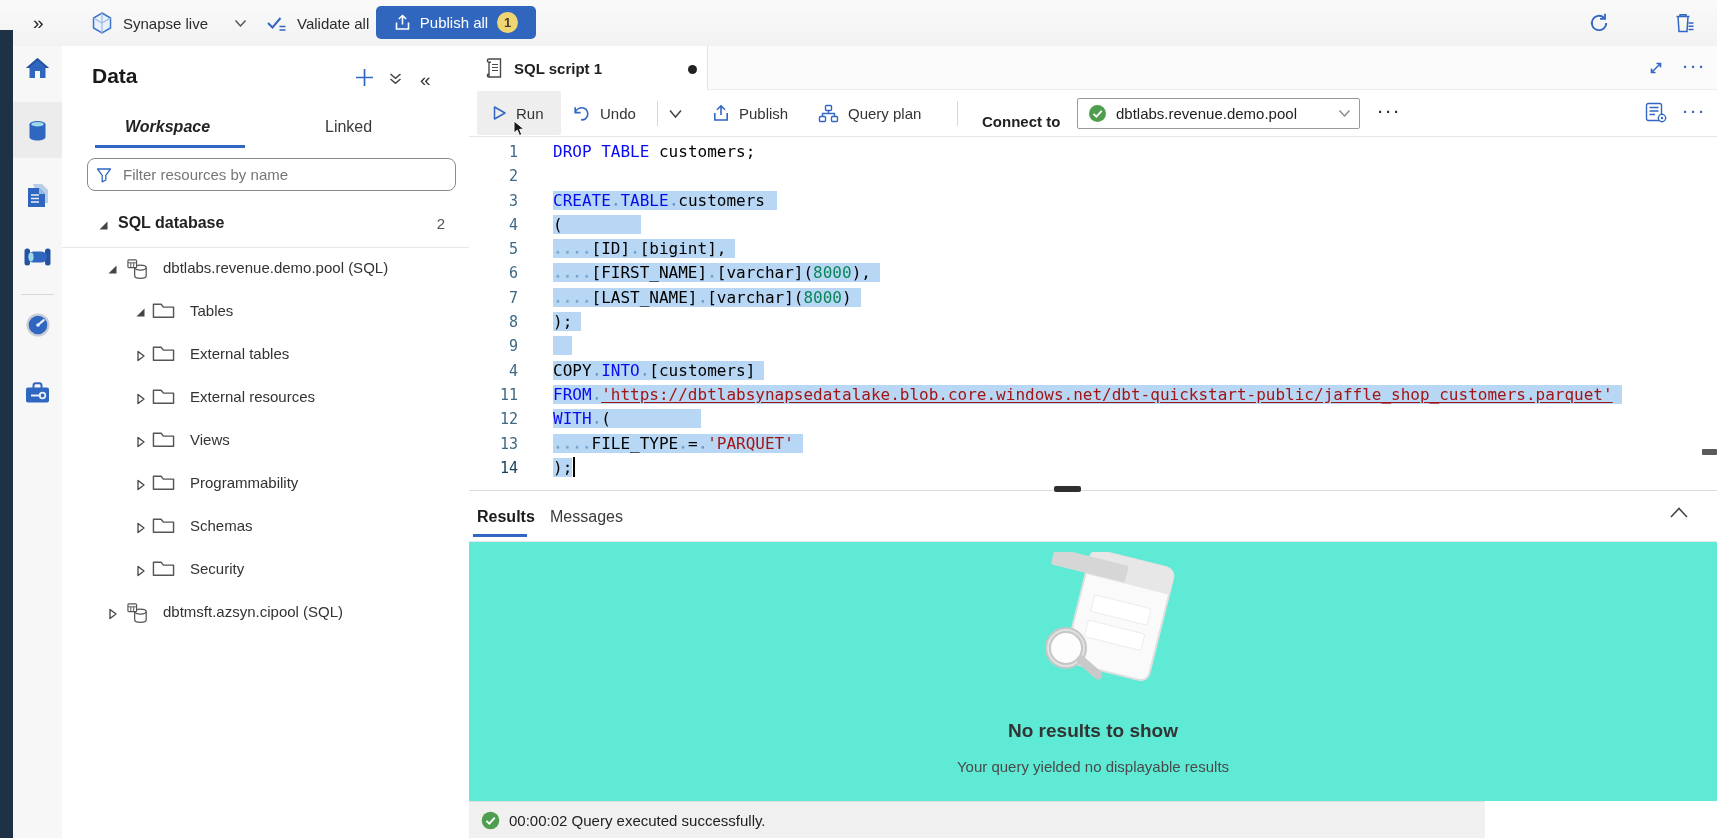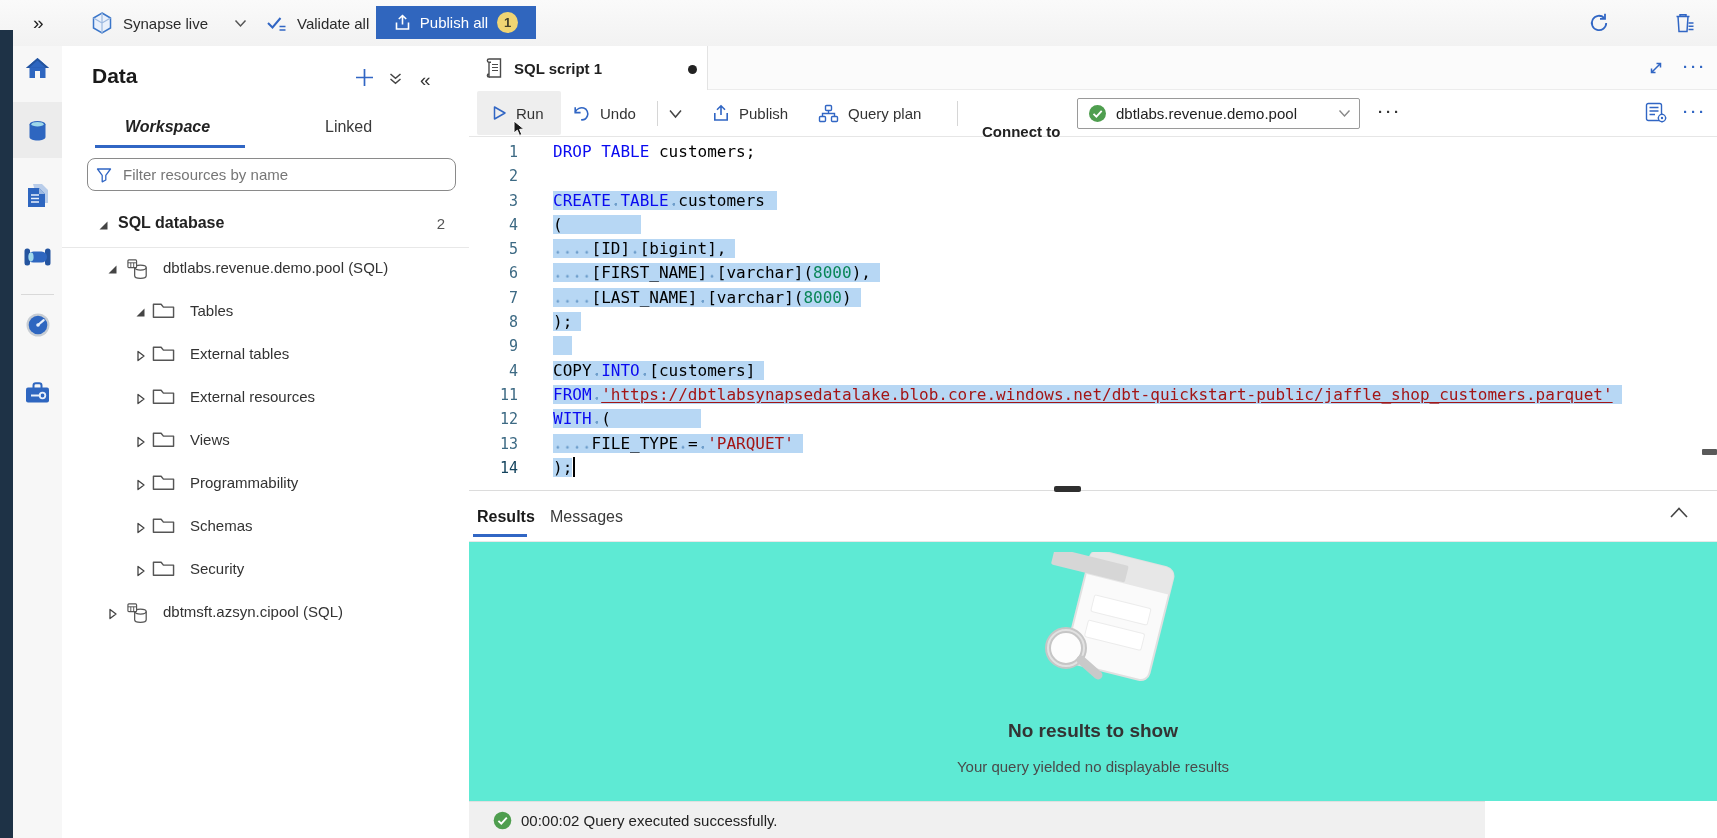--- a/index.html
+++ b/index.html
@@ -8,21 +8,21 @@
   .abs{position:absolute;}
   svg{display:block;}
   .blue{color:var(--icon,#3166c4);}
   .dots{font-weight:bold;letter-spacing:3px;font-size:15px;}
 
   
   #topbar{left:0;top:0;width:1717px;height:46px;background:linear-gradient(#fafafa,#f2f2f2);
           border-bottom:1px solid #e2e2e2;}
   .tb-group{position:absolute;top:0;height:46px;display:flex;align-items:center;gap:9px;font-size:15px;color:#2b2b2b;}
   #publish-all{position:absolute;left:376px;top:6px;width:160px;height:33px;background:var(--publish_button,#3066be);
-               border:none;border-radius:0;display:flex;align-items:center;justify-content:center;gap:9px;
+               border:none;border-radius:5px;display:flex;align-items:center;justify-content:center;gap:9px;
                color:#fff;font-size:15px;font-family:inherit;cursor:pointer;}
   #publish-badge{width:21px;height:21px;border-radius:50%;background:var(--badge,#f0d573);color:#45412a;
                  font-size:13px;font-weight:bold;display:flex;align-items:center;justify-content:center;}
   .tb-right{position:absolute;top:12px;width:22px;height:22px;}
 
   
   #dark-edge{left:0;top:30px;width:13px;height:808px;background:var(--dark_edge,#1e3246);}
   #rail{left:13px;top:46px;width:49px;height:792px;background:#f7f7f7;border-right:1px solid #e9e9e9;}
   .rail-item{position:absolute;left:0;width:49px;height:50px;display:flex;align-items:center;justify-content:center;}
   .rail-sel{position:absolute;left:0;top:56px;width:49px;height:56px;background:#ececec;}
@@ -53,21 +53,21 @@
   #doc-tab{position:absolute;left:0;top:0;height:44px;width:239px;background:#fff;border-right:1px solid #e3e3e3;
            display:flex;align-items:center;gap:11px;padding-left:14px;box-sizing:border-box;cursor:pointer;}
   #doc-tab .title{font-size:15px;font-weight:bold;color:#1f1f1f;}
   #dirty-dot{position:absolute;left:219px;top:19px;width:9px;height:9px;border-radius:50%;background:#222;}
   .row-icon{position:absolute;cursor:pointer;}
 
   #toolbar{position:absolute;left:0;top:44px;width:1248px;height:47px;background:#fff;border-bottom:1px solid #e6e6e6;box-sizing:border-box;}
   .tbtn{position:absolute;top:0;height:46px;display:flex;align-items:center;gap:9px;font-size:15px;color:#333;cursor:pointer;}
   #run-btn{left:8px;width:84px;padding-left:15px;box-sizing:border-box;background:#eeeeee;border-radius:2px;height:44px;top:1px;}
   .tsep{position:absolute;top:11px;width:1px;height:25px;background:#d6d6d6;}
-  #connect-label{position:absolute;left:513px;top:18px;height:46px;display:flex;align-items:center;font-size:15px;font-weight:bold;color:#222;}
+  #connect-label{position:absolute;left:513px;top:8px;height:46px;display:flex;align-items:center;font-size:15px;font-weight:bold;color:#222;}
   #pool-select{position:absolute;left:608px;top:8px;width:283px;height:31px;border:1px solid #9a9a9a;border-radius:2px;
                background:#fff;display:flex;align-items:center;gap:9px;padding:0 8px 0 10px;box-sizing:border-box;cursor:pointer;}
   #pool-select .val{flex:1;font-size:15px;color:#222;white-space:nowrap;overflow:hidden;}
 
   
   #editor{position:absolute;left:0;top:91px;width:1248px;height:353px;background:#fff;overflow:hidden;}
   #gutter{position:absolute;left:0;top:3px;width:49px;text-align:right;
           font-family:"DejaVu Sans Mono",monospace;font-size:15px;color:#3d6a84;}
   #gutter div{height:24.3px;line-height:24.3px;}
   #gutter div.active{color:#14445e;}
@@ -93,21 +93,21 @@
   #rtab-results{left:8px;font-weight:bold;color:#1a1a1a;}
   #rtab-underline{position:absolute;left:4px;top:42px;width:54px;height:3px;background:var(--accent,#3166c4);}
   #collapse-results{position:absolute;left:1200px;top:14px;cursor:pointer;}
   #results-body{position:absolute;left:0;top:496px;width:1248px;height:259px;background:#5eead4;}
   #empty-title{position:absolute;left:0;top:178px;width:1248px;text-align:center;font-size:19px;font-weight:bold;color:#333;}
   #empty-sub{position:absolute;left:0;top:216px;width:1248px;text-align:center;font-size:15px;color:#4a4a4a;}
   #illustration{position:absolute;left:545px;top:10px;}
 
   
   #statusbar{position:absolute;left:0;top:755px;width:1016px;height:37px;background:var(--status_bg,#f0f0f0);
-             border-top:1px solid #e0e0e0;box-sizing:border-box;display:flex;align-items:center;gap:9px;padding-left:24px;}
+             border-top:1px solid #e0e0e0;box-sizing:border-box;display:flex;align-items:center;gap:9px;padding-left:12px;}
   #statusbar .txt{font-size:15px;color:#222;}
 
   #cursor-pointer{position:absolute;left:36px;top:29px;pointer-events:none;}
 </style>
 </head>
 <body>
 
 <div class="stage">
 
   <div class="abs" id="topbar">

